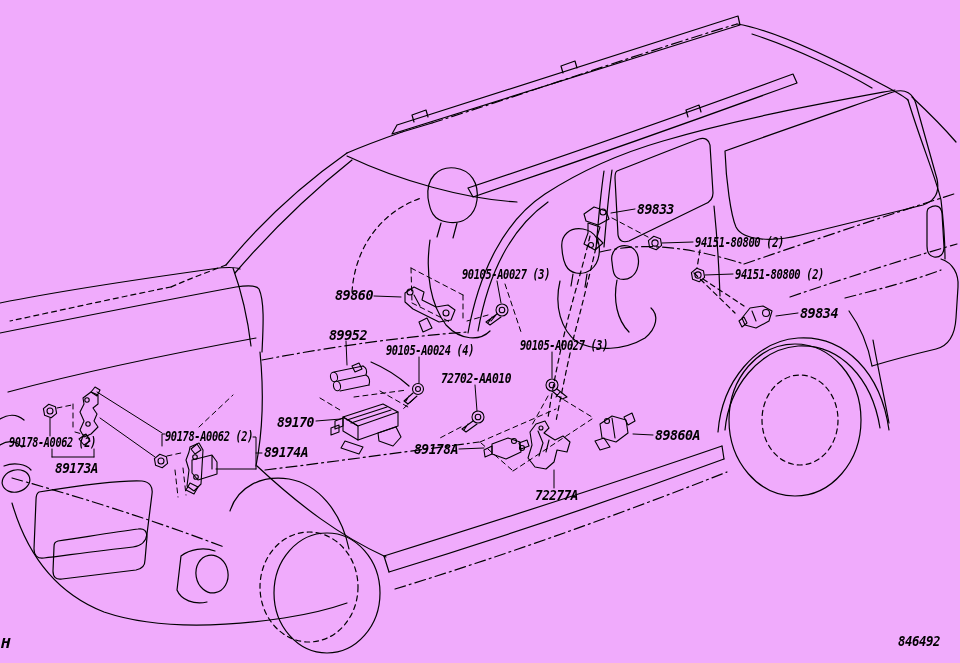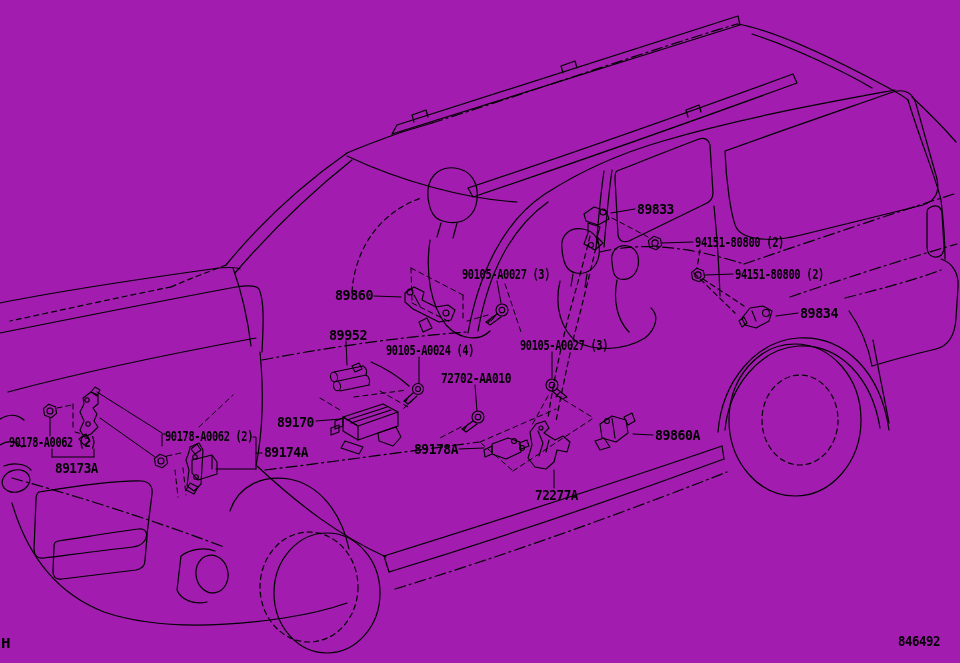--- a/index.html
+++ b/index.html
@@ -1,18 +1,19 @@
 <!DOCTYPE html>
 <html><head>
 <meta charset="utf-8">
 <style>
   html,body{margin:0;padding:0;background:#ffffff;}
   .stage{
-    width:960px;height:663px;position:relative;background:#a21caf;overflow:hidden;
+    width:960px;height:663px;position:relative;background:#f0abfc;overflow:hidden;
     font-family:"DejaVu Sans Mono","Liberation Mono",monospace;
+    font-style:italic;
   }
   svg{display:block;}
   .art path, .art line, .art ellipse, .art rect, .art circle{
     fill:none;stroke:#000000;stroke-width:1.2;stroke-linecap:round;stroke-linejoin:round;
   }
   .icons path, .icons circle, .icons ellipse{
     fill:none;stroke:#000000;stroke-width:1.1;stroke-linecap:round;stroke-linejoin:round;
   }
   .leads path{fill:none;stroke:#000000;stroke-width:1;stroke-linecap:round;}
   .dashed{stroke-dasharray:5,4;}

